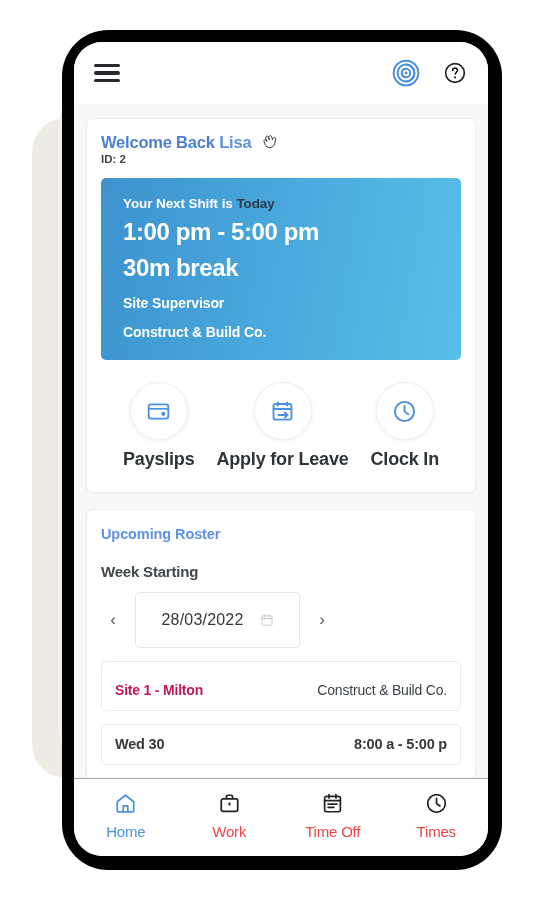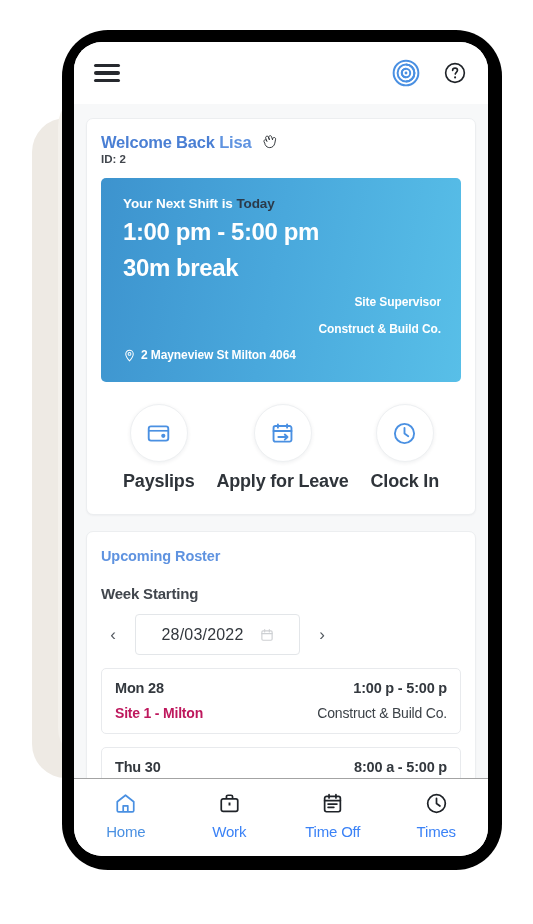--- a/index.html
+++ b/index.html
@@ -124,25 +124,24 @@
   }
   .shift-head .today { color: #2b3a4a; }
   .shift-time {
     font-size: 24px;
     font-weight: bold;
     line-height: 1.19;
     margin-top: 7px;
     letter-spacing: -.4px;
   }
   .shift-meta {
-    font-size: 12px;
+    font-size: 14px;
     font-weight: bold;
     margin-top: 13px;
     letter-spacing: -.1px;
-    text-align: right;
   }
   .shift-meta.addr {
     display: flex;
     align-items: center;
     gap: 5px;
     margin-top: 12px;
   }
   .pin-icon { width: 13px; height: 13px; flex: 0 0 13px; display: block; }
 
   
@@ -198,21 +197,21 @@
     width: 24px;
     text-align: center;
     font-size: 17px;
     color: #545a61;
     cursor: pointer;
     user-select: none;
   }
   .date-box {
     flex: 0 0 auto;
     width: 165px;
-    height: 41px;
+    height: 56px;
     border: 1px solid #e3e6e9;
     border-radius: 4px;
     display: flex;
     align-items: center;
     justify-content: center;
     gap: 16px;
     background: #ffffff;
   }
   .date-value {
     font-size: 16px;
@@ -268,21 +267,21 @@
     padding-bottom: 4px;
   }
   .nav-item {
     flex: 1 1 0;
     text-align: center;
     cursor: pointer;
   }
   .nav-item svg { width: 23px; height: 23px; display: block; margin: 0 auto 8px auto; }
   .nav-label {
     font-size: 15px;
-    color: #3b82f6;
+    color: #ef4444;
     letter-spacing: -.2px;
   }
   .nav-item.active .nav-label { color: #4a90e2; }
 </style>
 </head>
 <body>
 
 <div class="stack-card back"></div>
 <div class="stack-card mid"></div>
 
@@ -322,27 +321,20 @@
           </svg>
         </div>
         <div class="emp-id">ID: 2</div>
 
         <div class="shift-banner">
           <div class="shift-head"><span>Your Next Shift is </span><span class="today">Today</span></div>
           <div class="shift-time">1:00 pm - 5:00 pm</div>
           <div class="shift-time">30m break</div>
           <div class="shift-meta">Site Supervisor</div>
           <div class="shift-meta">Construct &amp; Build Co.</div>
-          <div class="shift-meta addr">
-            <svg class="pin-icon" viewBox="0 0 24 24">
-              <path d="M12 2.2c-3.8 0-6.9 3.1-6.9 6.9 0 5.2 6.9 12.7 6.9 12.7s6.9-7.5 6.9-12.7c0-3.8-3.1-6.9-6.9-6.9z" fill="none" stroke="#ffffff" stroke-width="1.9"></path>
-              <circle cx="12" cy="9.1" r="2.6" fill="none" stroke="#ffffff" stroke-width="1.9"></circle>
-            </svg>
-            <span>2 Mayneview St Milton 4064</span>
-          </div>
         </div>
 
         <div class="actions">
           <div class="action">
             <div class="action-circle">
               <svg viewBox="0 0 24 24">
                 <rect x="2.6" y="5.2" width="18.8" height="13.6" rx="2.2" fill="none" stroke="#4a90e2" stroke-width="1.8"></rect>
                 <path d="M2.6 9.4h18.8" fill="none" stroke="#4a90e2" stroke-width="1.6"></path>
                 <circle cx="16.6" cy="14.2" r="2" fill="#4a90e2"></circle>
               </svg>
@@ -383,33 +375,29 @@
             <span class="date-value">28/03/2022</span>
             <svg class="cal-small" viewBox="0 0 24 24">
               <rect x="3.2" y="5" width="17.6" height="16" rx="2" fill="none" stroke="#8a9097" stroke-width="2"></rect>
               <path d="M3.2 9.6h17.6M8 2.8v4M16 2.8v4" fill="none" stroke="#8a9097" stroke-width="2" stroke-linecap="round"></path>
             </svg>
           </div>
           <div class="chev">›</div>
         </div>
 
         <div class="roster-row">
-          <div class="rr-line">
-            <span class="rr-day">Mon 28</span>
-            <span class="rr-time">1:00 p - 5:00 p</span>
-          </div>
           <div class="rr-line second">
             <span class="rr-site">Site 1 - Milton</span>
             <span class="rr-company">Construct &amp; Build Co.</span>
           </div>
         </div>
 
         <div class="roster-row">
           <div class="rr-line">
-            <span class="rr-day">Thu 30</span>
+            <span class="rr-day">Wed 30</span>
             <span class="rr-time">8:00 a - 5:00 p</span>
           </div>
         </div>
       </div>
 
     </div>
 
     <div class="bottom-nav">
       <div class="nav-item active">
         <svg viewBox="0 0 24 24">

